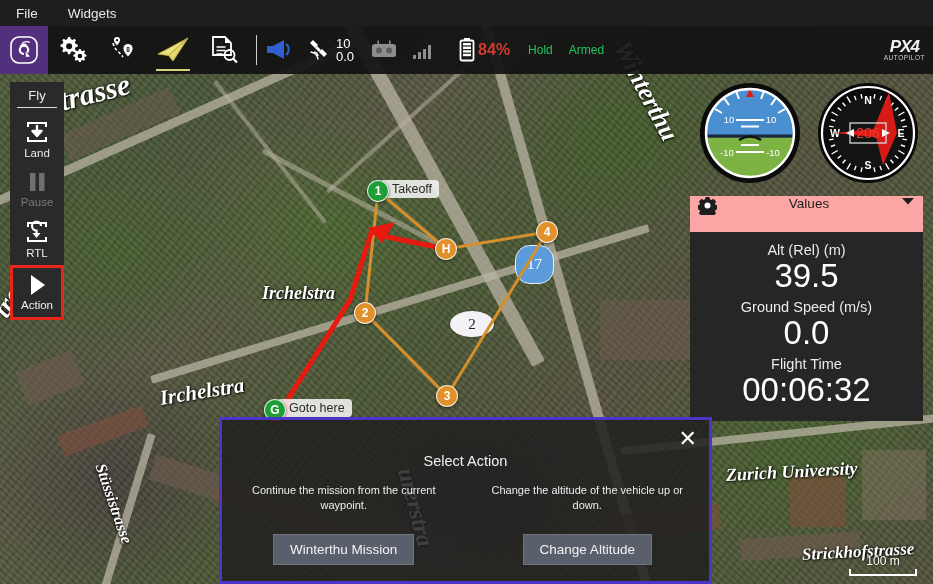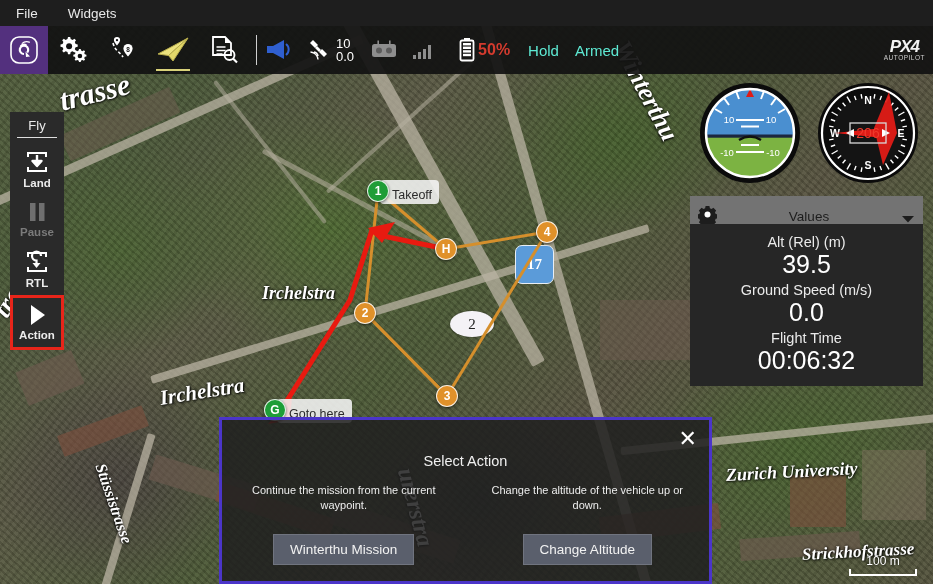--- a/index.html
+++ b/index.html
@@ -35,21 +35,21 @@
   }
   .tb-ico.active::after {
     content:""; position:absolute; left:8px; right:8px; bottom:3px; height:2.5px;
     background:#d9d27a;
   }
   .tb-sep { width:1px; height:30px; background:#cfcfcf; margin:0 6px 0 8px; }
   .tb-status { display:flex; align-items:center; height:48px; }
   .tb-item { display:flex; align-items:center; margin-right:4px; }
   .gps-nums { display:flex; flex-direction:column; line-height:1.02; margin-left:3px; color:#fff; font-size:13px;}
   .tb-batt-pct { color:#d43b2e; font-size:16px; font-weight:bold; margin-left:2px; margin-right:14px;}
-  .tb-text { color:#5eead4; font-size:15px; margin-right:16px; white-space:nowrap; }
+  .tb-text { color:#22c55e; font-size:12px; margin-right:16px; white-space:nowrap; }
   .px4logo {
     position:absolute; right:8px; top:50%; transform:translateY(-50%);
     display:flex; flex-direction:column; align-items:center; line-height:1;
   }
   .px4logo .a { color:#f2f2f2; font-size:17px; font-weight:bold; font-style:italic; letter-spacing:-1px;}
   .px4logo .b { color:#cfcfcf; font-size:6.5px; letter-spacing:0.5px; }
 
   
   .map { position:absolute; left:0; top:0; width:933px; height:584px; z-index:1; overflow:hidden; }
   .map-base {
@@ -81,74 +81,74 @@
     text-shadow:0 0 3px rgba(0,0,0,.85), 1px 1px 2px rgba(0,0,0,.8);
     pointer-events:none;
   }
   .shield-ellipse {
     position:absolute; background:#f4f2f6; border-radius:50%;
     display:flex; align-items:center; justify-content:center;
     color:#222; font-size:15px; font-family:"Liberation Serif", serif;
     box-shadow:0 0 2px rgba(0,0,0,.4);
   }
   .shield-blue {
-    position:absolute; background:#5b9bd9; border:1.5px solid #e8eef5; border-radius:7px;
+    position:absolute; background:#5b9bd9; border:1.5px solid #e8eef5; border-radius:15px;
     display:flex; align-items:center; justify-content:center;
-    color:#fff; font-size:15px; font-weight:bold; font-family:"Liberation Serif", serif;
+    color:#fff; font-size:15px; font-weight:normal; font-family:"Liberation Serif", serif;
   }
 
   
   .wp {
     position:absolute; width:22px; height:22px; border-radius:50%;
     display:flex; align-items:center; justify-content:center;
     color:#fff; font-size:12px; font-weight:bold;
     border:1.5px solid rgba(255,255,255,.85);
     box-shadow:0 1px 3px rgba(0,0,0,.6); cursor:pointer; z-index:12;
   }
   .wp.orange { background:#e0912a; }
   .wp.green  { background:#1f9d37; }
   .wp-label {
     position:absolute; background:rgba(245,245,245,.88); color:#2a2a2a;
-    font-size:12.5px; padding:8px 7px 2px 12px; border-radius:4px;
+    font-size:12.5px; padding:2px 7px 2px 12px; border-radius:4px;
     white-space:nowrap; z-index:11;
   }
   .scalebar { position:absolute; right:16px; bottom:8px; z-index:20; color:#fff; text-align:center;}
   .scalebar .txt { font-size:12px; text-shadow:0 0 3px #000; }
   .scalebar .bar { height:7px; border:2px solid #fff; border-top:none; width:68px; margin-top:1px;}
 
   
   .flystrip {
     position:absolute; left:10px; top:82px; width:54px;
     background:#2a2a2a; z-index:30; padding-top:4px;
-    display:flex; flex-direction:column; align-items:center;margin-top:30px;
+    display:flex; flex-direction:column; align-items:center;
   }
   .flystrip .hdr { color:#eaeaea; font-size:13px; padding:2px 0 4px; }
   .flystrip .rule { width:40px; height:1px; background:#dedede; margin-bottom:6px; }
   .fly-btn {
     width:54px; padding:5px 0 6px; display:flex; flex-direction:column;
-    align-items:center; gap:2px; cursor:pointer;font-weight:bold;
+    align-items:center; gap:2px; cursor:pointer;
   }
   .fly-btn .lbl { color:#ececec; font-size:11.5px; }
   .fly-btn.disabled .lbl { color:#7b7b7b; }
   .fly-btn.highlight { border:3px solid #e8251a;text-align:center; }
 
   
   .instruments { position:absolute; right:10px; top:80px; z-index:30; display:flex; gap:8px; }
   .gauge-wrap { position:relative; width:110px; height:106px; }
 
   
   .valpanel { position:absolute; right:10px; top:196px; width:233px; z-index:30; }
   .valpanel-hdr {
-    background:#737373; height:28px; display:flex; align-items:flex-end;
+    background:#fca5a5; height:36px; display:flex; align-items:flex-start;
     padding:0 8px; position:relative;
   }
   .valpanel-hdr .title { flex:1; text-align:center; color:#1d1d1d; font-size:13.5px; }
   .valpanel-body { background:#262626; padding:6px 0 12px; text-align:center; }
   .val-name { color:#eaeaea; font-size:14.5px; margin-top:4px; }
-  .val-num  { color:#fff; font-size:25px; line-height:1.12; }
+  .val-num  { color:#fff; font-size:33px; line-height:1.12; }
 
   
   .dialog {
     position:absolute; left:219px; top:417px; width:493px; height:167px;
     background:rgba(32,32,32,0.86); border:3px solid #4b35c9; z-index:50;
   }
   .dlg-close {
     position:absolute; right:12px; top:8px; color:#fff; font-size:22px;
     line-height:1; cursor:pointer; font-weight:300;
   }
@@ -349,21 +349,21 @@
         <svg width="18" height="26" viewBox="0 0 18 26">
           <rect x="6" y="1" width="6" height="2.5" fill="#fff"></rect>
           <rect x="2.5" y="3.5" width="13" height="20" rx="1.5" fill="none" stroke="#fff" stroke-width="1.8"></rect>
           <g fill="#fff">
             <rect x="5" y="6" width="8" height="2.4"></rect>
             <rect x="5" y="9.6" width="8" height="2.4"></rect>
             <rect x="5" y="13.2" width="8" height="2.4"></rect>
             <rect x="5" y="16.8" width="8" height="2.4"></rect>
           </g>
         </svg>
-        <span class="tb-batt-pct">50%</span>
+        <span class="tb-batt-pct">84%</span>
       </div>
       <div class="tb-text">Hold</div>
       <div class="tb-text">Armed</div>
     </div>
 
     <div class="px4logo">
       <div class="a">PX4</div>
       <div class="b">AUTOPILOT</div>
     </div>
   </div>

